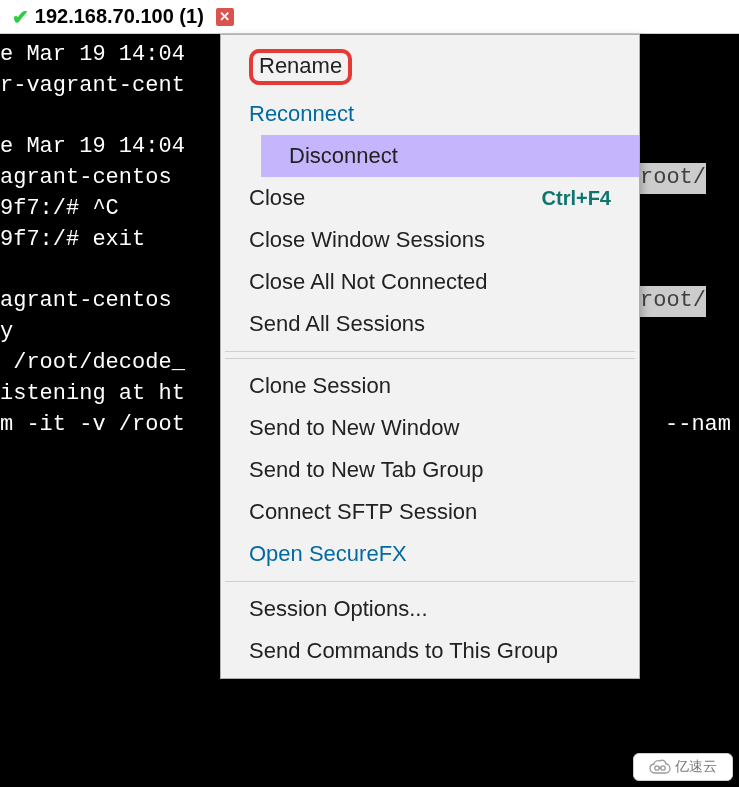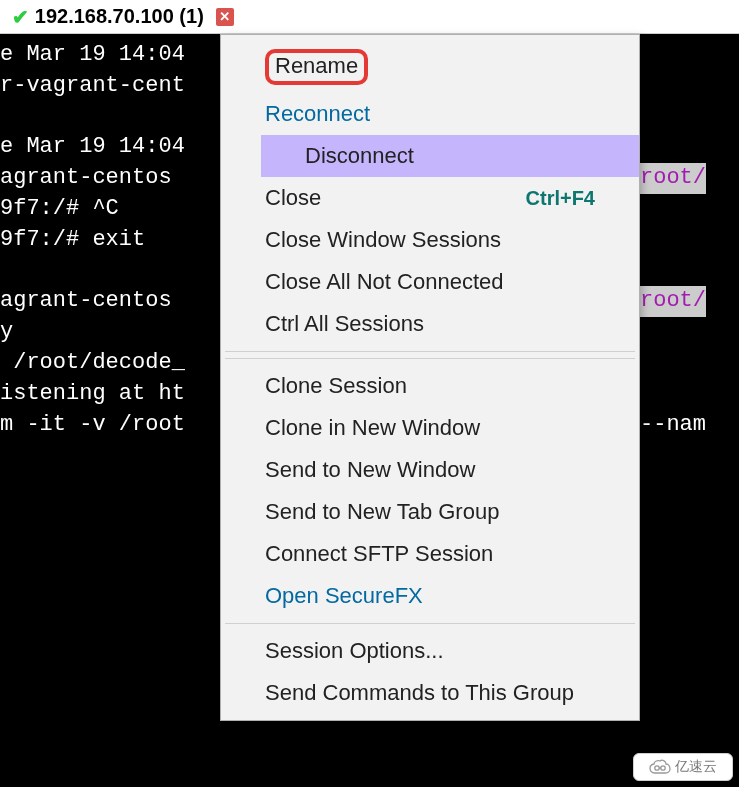--- a/index.html
+++ b/index.html
@@ -52,39 +52,39 @@
       font-family: "Consolas", "Menlo", "Courier New", monospace;
       font-size: 22px;
       line-height: 1.4;
       padding: 6px 0 6px 0;
       height: 753px;
       white-space: pre;
       overflow: hidden;
     }
     .terminal .hl {
       background: #ccc;
-      color: #a21caf;
+      color: #404040;
     }
     .context-menu {
       position: absolute;
       top: 34px;
       left: 220px;
       width: 420px;
       background: #f2f2f2;
       border: 1px solid #b0b0b0;
       box-shadow: 2px 3px 8px rgba(0,0,0,0.25);
       padding: 6px 0;
       font-size: 22px;
       color: #222;
     }
     .menu-item {
       display: flex;
       justify-content: space-between;
       align-items: center;
-      padding: 8px 44px;
+      padding: 8px 28px;
       cursor: default;
     }
     .menu-item.hover {
       background: #c4b5fd;
       margin-left: 40px;
     }
     .menu-item.disabled {
       color: #0369a1;
     }
     .menu-item .shortcut {
@@ -137,21 +137,21 @@
 
 e Mar 19 14:04
 agrant-centos <span style="position:absolute;left:640px;" class="hl">root/</span>
 9f7:/# ^C
 9f7:/# exit
 
 agrant-centos <span style="position:absolute;left:640px;" class="hl">root/</span>
 y
  /root/decode_
 istening at ht
-m -it -v /root<span style="position:absolute;left:640px;">--nam</span>
+m -it -v /root<span style="position:absolute;left:640px;padding-left:25px;">--nam</span>
 </div>
 
 <div class="context-menu" id="context-menu">
     <div class="menu-item">
       <span><span class="highlight-box">Rename</span></span>
     </div>
     <div class="menu-item disabled">
       <span>Reconnect</span>
     </div>
     <div class="menu-item hover">
@@ -161,29 +161,26 @@
       <span>Close</span>
       <span class="shortcut">Ctrl+F4</span>
     </div>
     <div class="menu-item">
       <span>Close Window Sessions</span>
     </div>
     <div class="menu-item">
       <span>Close All Not Connected</span>
     </div>
     <div class="menu-item">
-      <span>Ctrl All Sessions</span>
+      <span>Send All Sessions</span>
     </div>
     <div class="menu-sep"></div>
     <div class="menu-sep"></div>
     <div class="menu-item">
       <span>Clone Session</span>
-    </div>
-    <div class="menu-item">
-      <span>Clone in New Window</span>
     </div>
     <div class="menu-item">
       <span>Send to New Window</span>
     </div>
     <div class="menu-item">
       <span>Send to New Tab Group</span>
     </div>
     <div class="menu-item">
       <span>Connect SFTP Session</span>
     </div>

